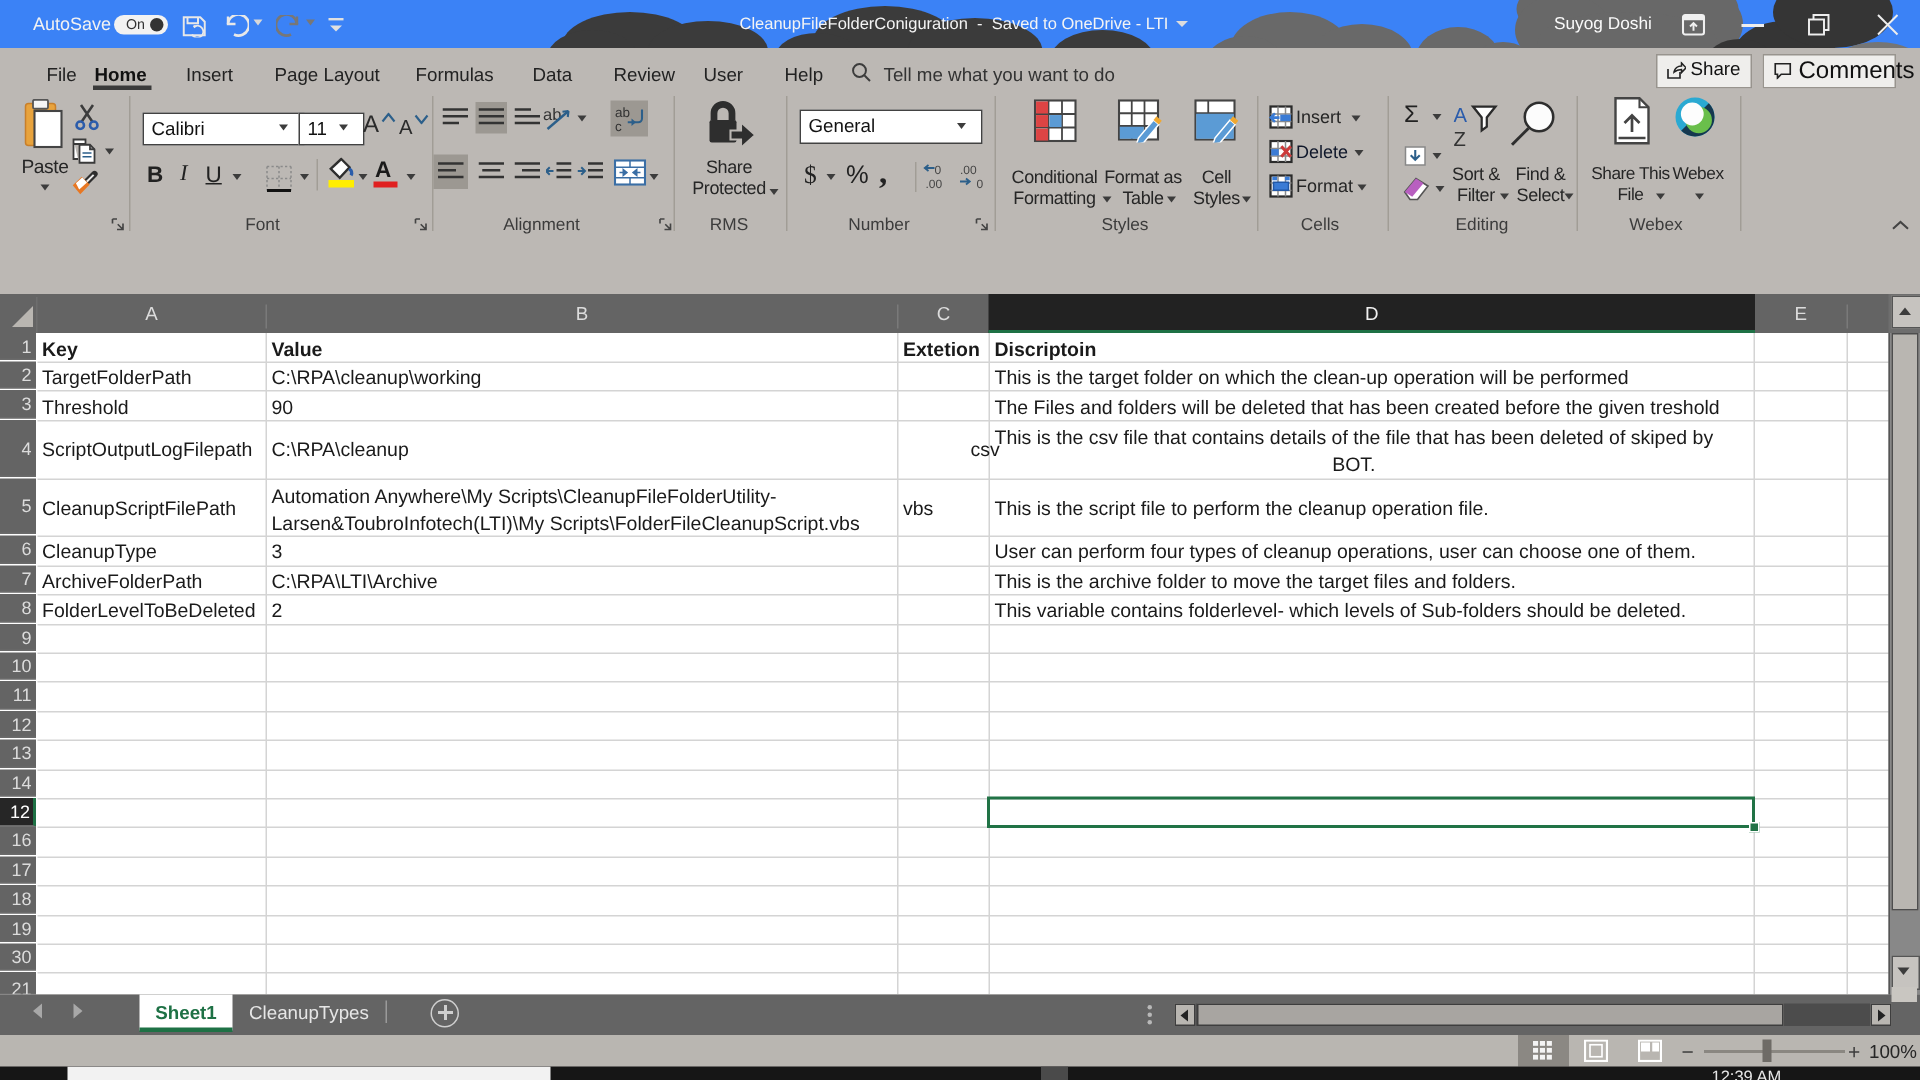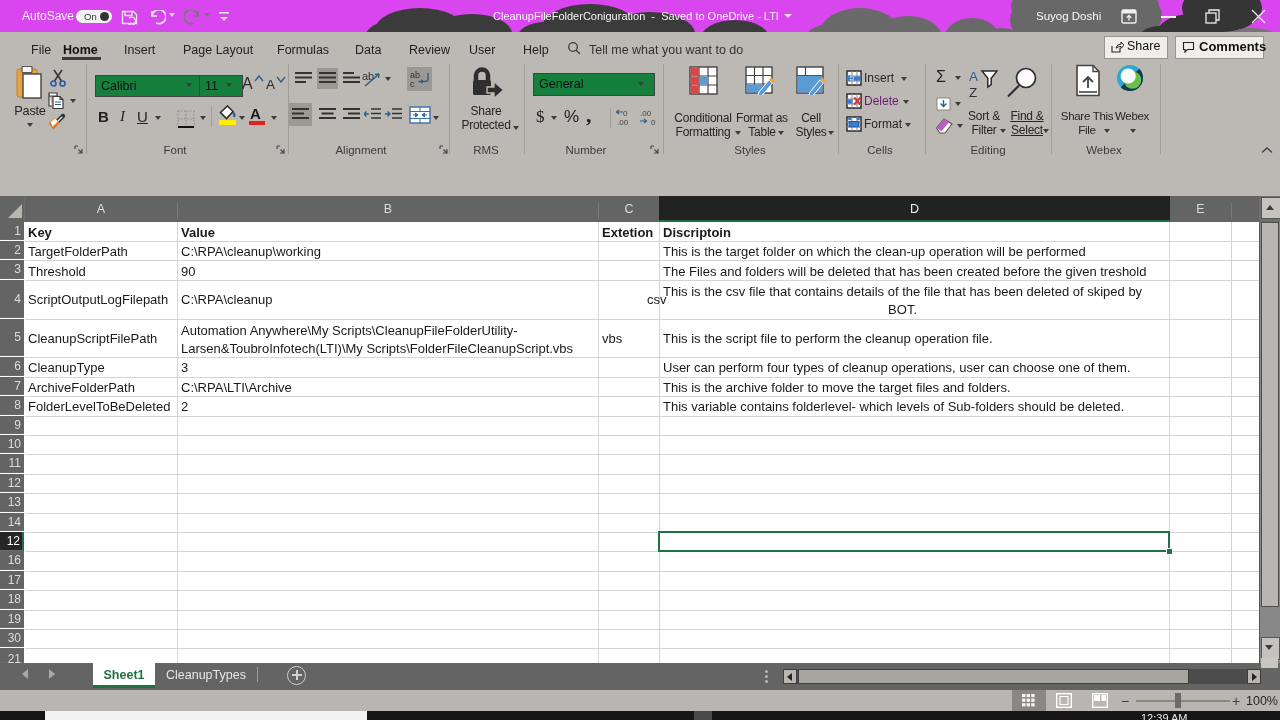--- a/index.html
+++ b/index.html
@@ -1,28 +1,28 @@
 <!DOCTYPE html>
 <html><head>
 <meta charset="utf-8">
 <style>
 html,body{margin:0;padding:0;}
 body{width:1280px;height:720px;overflow:hidden;font-family:"Liberation Sans",sans-serif;}
 .ab{position:absolute;}
 #page{position:absolute;top:0;left:0;width:1280px;height:720px;background:#bcb8b4;}
 
-#titlebar{top:0;left:0;width:1280px;height:32px;background:#d946ef;overflow:hidden;color:#f2f2f2;}
+#titlebar{top:0;left:0;width:1280px;height:32px;background:#3b82f6;overflow:hidden;color:#f2f2f2;}
 #menurow{top:32px;left:0;width:1280px;height:29px;background:#bcb8b4;color:#222;font-size:12.5px;}
 .mi{position:absolute;top:11px;}
 #ribbon{top:61px;left:0;width:1280px;height:95px;background:#bcb8b4;overflow:hidden;}
 .gsep{position:absolute;top:3px;width:1px;height:90px;background:#a19d96;}
 .glabel{position:absolute;top:83px;font-size:11.5px;color:#3c3c3c;text-align:center;}
 .rtxt{position:absolute;font-size:11.8px;color:#262626;text-align:center;line-height:14px;letter-spacing:-0.25px;}
 .dl{position:absolute;width:9px;height:9px;}
-.combo{position:absolute;background:#15803d;border:1px solid #424242;font-size:12.5px;color:#111;}
+.combo{position:absolute;background:#ffffff;border:1px solid #424242;font-size:12.5px;color:#111;}
 .carr{position:absolute;width:0;height:0;border-left:3.5px solid transparent;border-right:3.5px solid transparent;border-top:4px solid #3c3c3c;}
 
 #fbar{top:156px;left:0;width:1280px;height:40px;background:#646464;}
 .fbox{position:absolute;background:#b9b6b1;}
 
 #colhead{top:196px;left:0;width:1280px;height:26px;background:#646464;color:#dcdcdc;font-size:12.5px;}
 #grid{top:222px;left:0;width:1260px;height:441px;background:#fff;overflow:hidden;}
 .vline{position:absolute;top:0;width:1px;height:441px;background:#d4d4d4;}
 .hline{position:absolute;left:153px;width:1107px;height:1px;background:#d4d4d4;}
 .rowh{position:absolute;left:0;width:24px;background:#646464;color:#dcdcdc;font-size:12px;text-align:right;box-sizing:border-box;padding-right:3px;border-bottom:1px solid #6b6b6b;}
@@ -138,21 +138,21 @@
     <div class="ab" style="left:1104px;top:4px;width:62px;height:21px;background:#efeeec;border:1px solid #98948e;"></div>
     <svg class="ab" style="left:1111px;top:9px;" width="13" height="12" viewBox="0 0 13 12">
       <path d="M1,5 v6 h8 v-4" fill="none" stroke="#222" stroke-width="1.1"></path>
       <path d="M5,7 q1-4 5-4 l0-2 3,3.2-3,3.2 0-2 q-3,0-5,1.8z" fill="none" stroke="#222" stroke-width="1"></path>
     </svg>
     <div class="ab" style="left:1127px;top:7px;font-size:12.5px;color:#111;">Share</div>
     <div class="ab" style="left:1175px;top:4px;width:87px;height:21px;background:#efeeec;border:1px solid #98948e;"></div>
     <svg class="ab" style="left:1182px;top:9px;" width="13" height="12" viewBox="0 0 13 12">
       <path d="M1.5,1.5 h10 v7 h-6 l-2.5,2.5 v-2.5 h-1.5 z" fill="none" stroke="#222" stroke-width="1.1"></path>
     </svg>
-    <div class="ab" style="left:1199px;top:7px;font-size:13px;color:#111;font-weight:bold;">Comments</div>
+    <div class="ab" style="left:1199px;top:7px;font-size:16px;color:#111;">Comments</div>
   </div>
   <div class="ab" id="ribbon">
     <div class="gsep" style="left:86px;"></div>
     <div class="gsep" style="left:288px;"></div>
     <div class="gsep" style="left:449px;"></div>
     <div class="gsep" style="left:524px;"></div>
     <div class="gsep" style="left:663px;"></div>
     <div class="gsep" style="left:838px;"></div>
     <div class="gsep" style="left:925px;"></div>
     <div class="gsep" style="left:1051px;"></div>
@@ -355,21 +355,21 @@
       <path d="M7,8.4 h-5.2 M4,5.6 L1.2,8.4 4,11.2" stroke="#3a7bd5" stroke-width="1.7" fill="none"></path>
     </svg>
     <div class="ab" style="left:864px;top:10px;font-size:12px;color:#262626;">Insert</div>
     <div class="carr" style="left:901px;top:16px;"></div>
     <svg class="ab" style="left:846px;top:32px;" width="16" height="16" viewBox="0 0 16 16">
       <rect x="1" y="1" width="14" height="14" fill="#fff" stroke="#2b2b2b" stroke-width="1.5"></rect>
       <path d="M1,6 h14 M1,11 h14 M6,1 v14 M11,1 v14" stroke="#8a8a8a" stroke-width="1"></path>
       <rect x="1.5" y="6.4" width="5" height="4.3" fill="#3a7bd5"></rect>
       <path d="M8.2,4.5 L14.5,11.5 M14.5,4.5 L8.2,11.5" stroke="#cc3b3b" stroke-width="2"></path>
     </svg>
-    <div class="ab" style="left:864px;top:33px;font-size:12px;color:#701a75;">Delete</div>
+    <div class="ab" style="left:864px;top:33px;font-size:12px;color:#0f172a;">Delete</div>
     <div class="carr" style="left:903px;top:39px;"></div>
     <svg class="ab" style="left:846px;top:55px;" width="16" height="16" viewBox="0 0 16 16">
       <rect x="1" y="1" width="14" height="14" fill="#fff" stroke="#2b2b2b" stroke-width="1.5"></rect>
       <path d="M1,6 h14 M1,11 h14 M6,1 v14 M11,1 v14" stroke="#8a8a8a" stroke-width="1"></path>
       <rect x="3" y="5.5" width="10" height="5.3" fill="#3a7bd5" stroke="#2058a8" stroke-width="1"></rect>
       <rect x="2.2" y="1.8" width="3.2" height="2.4" fill="#3a7bd5"></rect>
       <rect x="10.6" y="1.8" width="3.2" height="2.4" fill="#3a7bd5"></rect>
     </svg>
     <div class="ab" style="left:864px;top:56px;font-size:12px;color:#262626;">Format</div>
     <div class="carr" style="left:905px;top:62px;"></div>
@@ -391,21 +391,21 @@
       <text x="0" y="13" font-size="13.5" fill="#2b5cab" font-family="Liberation Sans">A</text>
       <text x="0" y="29" font-size="13.5" fill="#333" font-family="Liberation Sans">Z</text>
       <path d="M13,3 h15 l-5.8,7.3 v6.2 l-3.4,2.5 v-8.7 z" fill="#fdfdfd" stroke="#2b2b2b" stroke-width="1.5"></path>
     </svg>
     <div class="rtxt" style="left:955px;top:48px;width:58px;font-size:12px;">Sort &amp;<br>Filter</div>
     <div class="carr" style="left:1000px;top:68px;"></div>
     <svg class="ab" style="left:1005px;top:6px;" width="33" height="33" viewBox="0 0 33 33">
       <circle cx="21" cy="11" r="9.5" fill="#fcfcfc" stroke="#2e2e2e" stroke-width="1.7"></circle>
       <path d="M14,18.5 L3,29.5" stroke="#2e2e2e" stroke-width="2"></path>
     </svg>
-    <div class="rtxt" style="left:998px;top:48px;width:58px;font-size:12px;text-decoration:underline;">Find &amp;<br>Select</div>
+    <div class="rtxt" style="left:998px;top:48px;width:58px;font-size:12px;">Find &amp;<br>Select</div>
     <div class="carr" style="left:1043px;top:68px;"></div>
     <div class="glabel" style="left:958px;width:60px;">Editing</div>
 
     <svg class="ab" style="left:1075px;top:3px;" width="26" height="33" viewBox="0 0 26 33">
       <path d="M2,1.5 h16 l6,6 v24 h-22 z" fill="#fff" stroke="#444" stroke-width="1.6"></path>
       <path d="M18,1.5 v6 h6" fill="none" stroke="#444" stroke-width="1.4"></path>
       <path d="M13,24 v-10 M8,18 L13,13 18,18" stroke="#444" stroke-width="1.8" fill="none"></path>
       <path d="M4,28 h18" stroke="#444" stroke-width="1.6"></path>
     </svg>
     <div class="rtxt" style="left:1056px;top:48px;width:62px;font-size:11.5px;letter-spacing:-0.3px;">Share This<br>File</div>

